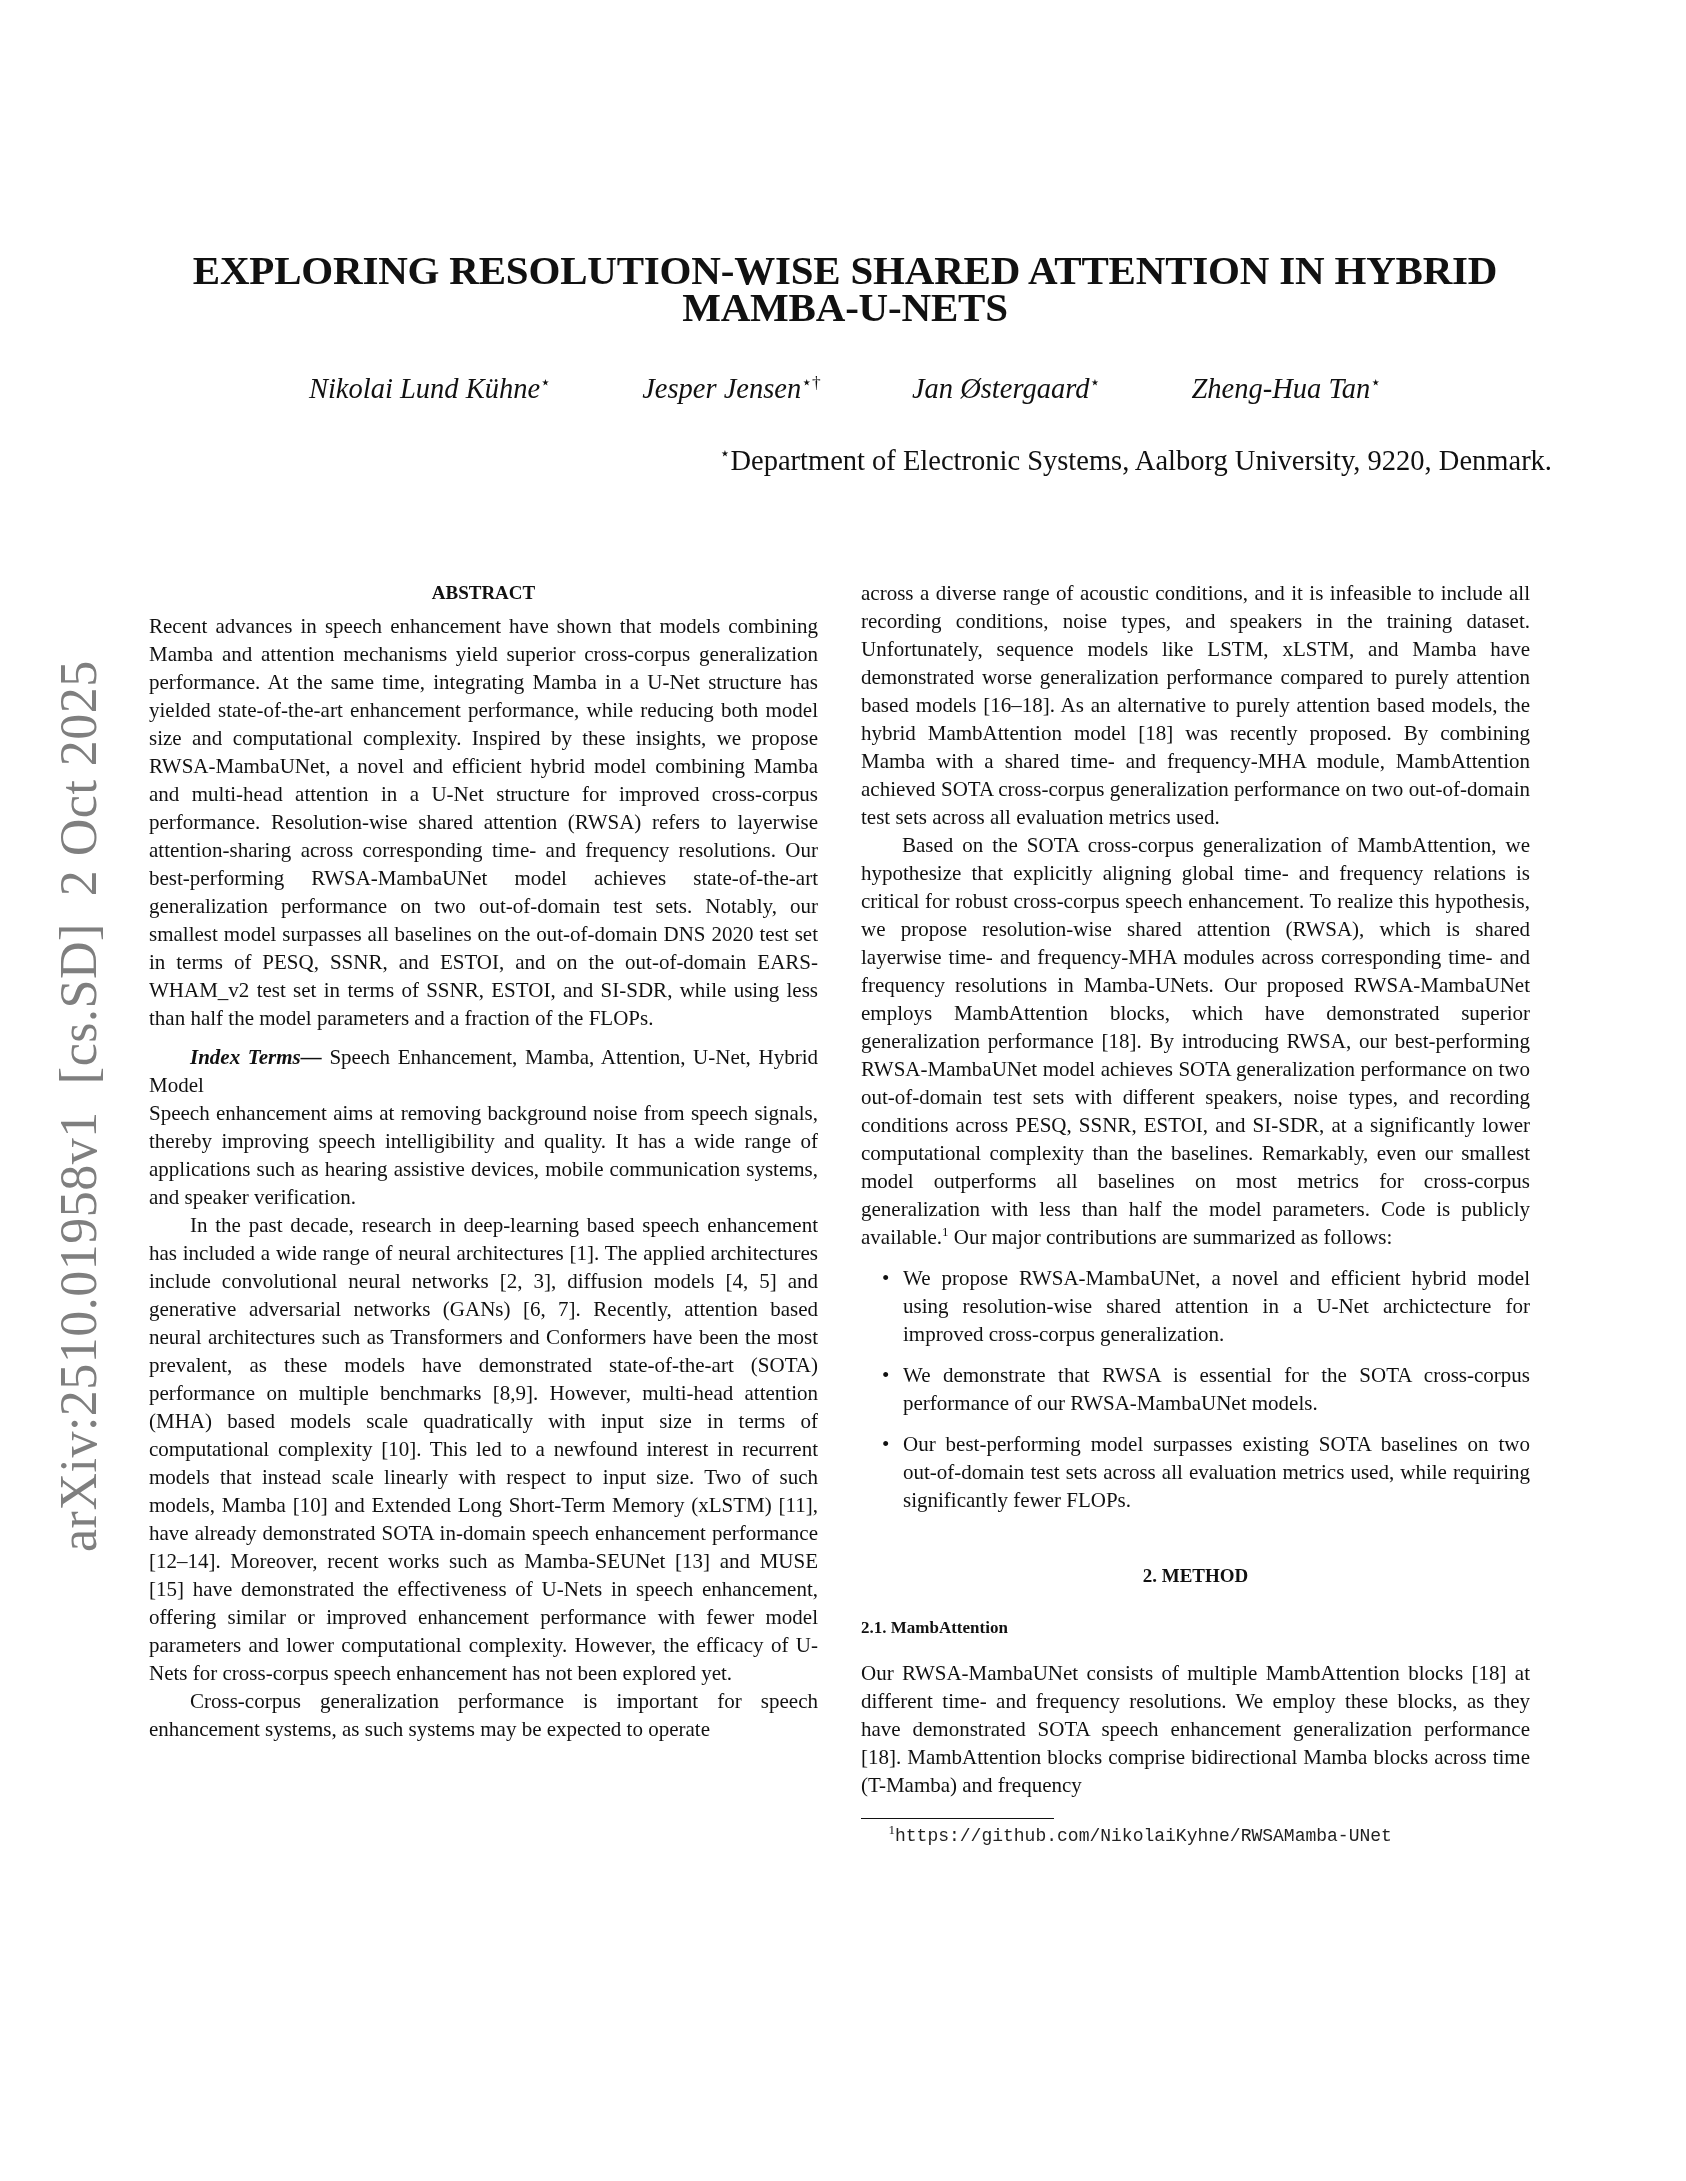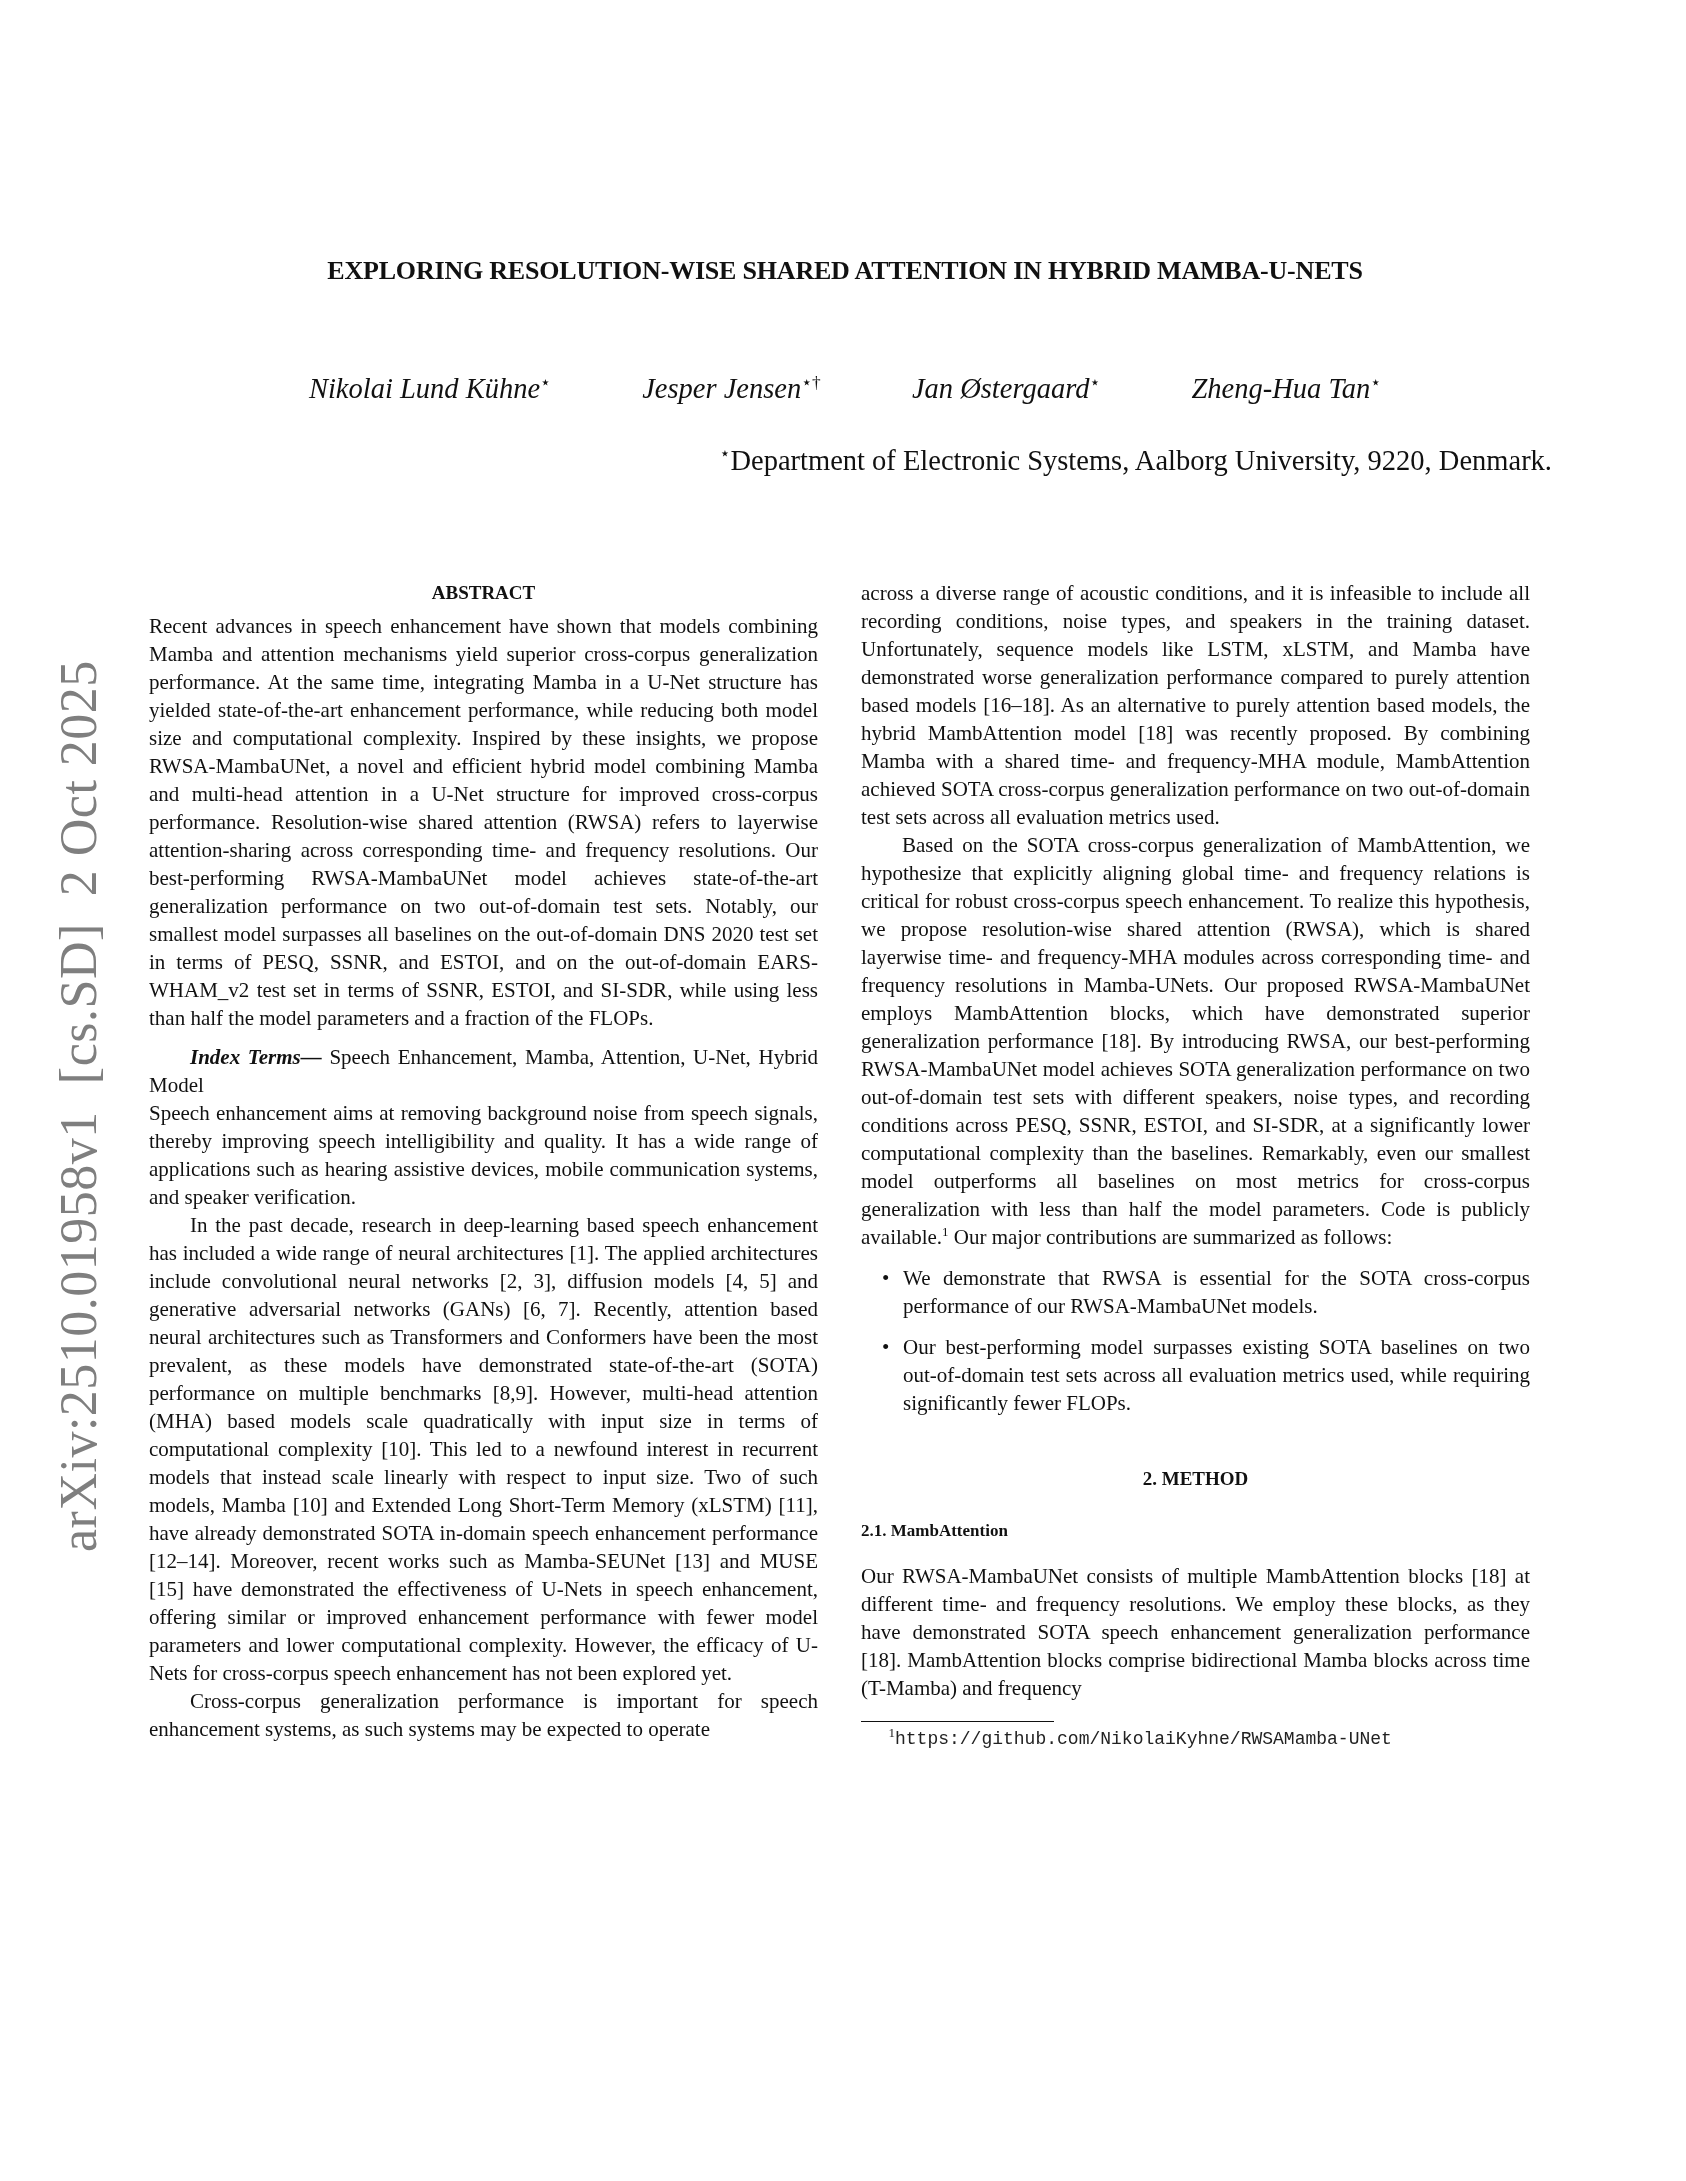--- a/index.html
+++ b/index.html
@@ -2,21 +2,21 @@
 <html style="font-size:14.7px"><head>
 <meta charset="utf-8">
 <style>
   html, body { margin: 0; padding: 0; background: #ffffff; }
   body {
     width: 1686px; height: 2182px; position: relative; overflow: hidden;
     font-family: "Liberation Serif", "DejaVu Serif", serif; color: #111;
   }
   .title {
     position: absolute; left: 138px; width: 1414px; top: 252px;
-    text-align: center; font-weight: bold; font-size: 26px; line-height: 37px;
+    text-align: center; font-weight: bold; font-size: 41px; line-height: 37px;
     letter-spacing: -0.2px;
   }
   .authors {
     position: absolute; left: 138px; width: 1414px; top: 363px;
     text-align: center; font-style: italic; font-size: 28.5px; line-height: 37px;
   }
   .authors span.author { margin: 0 42px; }
   .authors sup, .affil sup { font-size: 17.4px; font-style: normal; }
   .affil {
     position: absolute; left: 138px; width: 1414px; top: 435px;
@@ -89,20 +89,21 @@
   <p>Speech enhancement aims at removing background noise from speech signals, thereby improving speech intelligibility and quality. It has a wide range of applications such as hearing assistive devices, mobile communication systems, and speaker verification.</p>
   <p class="indent">In the past decade, research in deep-learning based speech enhancement has included a wide range of neural architectures [1]. The applied architectures include convolutional neural networks [2, 3], diffusion models [4, 5] and generative adversarial networks (GANs) [6, 7].  Recently, attention based neural architectures such as Transformers and Conformers have been the most prevalent, as these models have demonstrated state-of-the-art (SOTA) performance on multiple benchmarks [8,9]. However, multi-head attention (MHA) based models scale quadratically with input size in terms of computational complexity [10]. This led to a newfound interest in recurrent models that instead scale linearly with respect to input size.  Two of such models, Mamba [10] and Extended Long Short-Term Memory (xLSTM) [11], have already demonstrated SOTA in-domain speech enhancement performance [12–14].  Moreover, recent works such as Mamba-SEUNet [13] and MUSE [15] have demonstrated the effectiveness of U-Nets in speech enhancement, offering similar or improved enhancement performance with fewer model parameters and lower computational complexity.  However, the efficacy of U-Nets for cross-corpus speech enhancement has not been explored yet.</p>
   <p class="indent">Cross-corpus generalization performance is important for speech enhancement systems, as such systems may be expected to operate</p>
 </div>
 
 <div class="col right">
   <p>across a diverse range of acoustic conditions, and it is infeasible to include all recording conditions, noise types, and speakers in the training dataset.  Unfortunately, sequence models like LSTM, xLSTM, and Mamba have demonstrated worse generalization performance compared to purely attention based models [16–18].  As an alternative to purely attention based models, the hybrid MambAttention model [18] was recently proposed.  By combining Mamba with a shared time- and frequency-MHA module, MambAttention achieved SOTA cross-corpus generalization performance on two out-of-domain test sets across all evaluation metrics used.</p>
   <p class="indent"><span>Based on the SOTA cross-corpus generalization of MambAttention, we hypothesize that explicitly aligning global time- and frequency relations is critical for robust cross-corpus speech enhancement.  To realize this hypothesis, we propose resolution-wise shared attention (RWSA), which is shared layerwise time- and frequency-MHA modules across corresponding time- and frequency resolutions in Mamba-UNets.  Our proposed RWSA-MambaUNet employs MambAttention blocks, which have demonstrated superior generalization performance [18].  By introducing RWSA, our best-performing RWSA-MambaUNet model achieves SOTA generalization performance on two out-of-domain test sets with different speakers, noise types, and recording conditions across PESQ, SSNR, ESTOI, and SI-SDR, at a significantly lower computational complexity than the baselines.  Remarkably, even our smallest model outperforms all baselines on most metrics for cross-corpus generalization with less than half the model parameters.  Code is publicly available.</span><span class="fn-ref">1</span><span> Our major contributions are summarized as follows:</span></p>
 
   <ul class="bullets">
+    <li>We propose RWSA-MambaUNet, a novel and efficient hybrid model using resolution-wise shared attention in a U-Net archictecture for improved cross-corpus generalization.</li>
     <li>We demonstrate that RWSA is essential for the SOTA cross-corpus performance of our RWSA-MambaUNet models.</li>
     <li>Our best-performing model surpasses existing SOTA baselines on two out-of-domain test sets across all evaluation metrics used, while requiring significantly fewer FLOPs.</li>
   </ul>
 
   <h3 class="sec-head method-head">2.  METHOD</h3>
   <h4 class="sub-head">2.1.  MambAttention</h4>
   <p>Our RWSA-MambaUNet consists of multiple MambAttention blocks [18] at different time- and frequency resolutions. We employ these blocks, as they have demonstrated SOTA speech enhancement generalization performance [18].  MambAttention blocks comprise bidirectional Mamba blocks across time (T-Mamba) and frequency</p>
 
   <div class="fn-rule"></div>
   <div class="footnote"><sup>1</sup><span>https://github.com/NikolaiKyhne/RWSAMamba-UNet</span></div>

